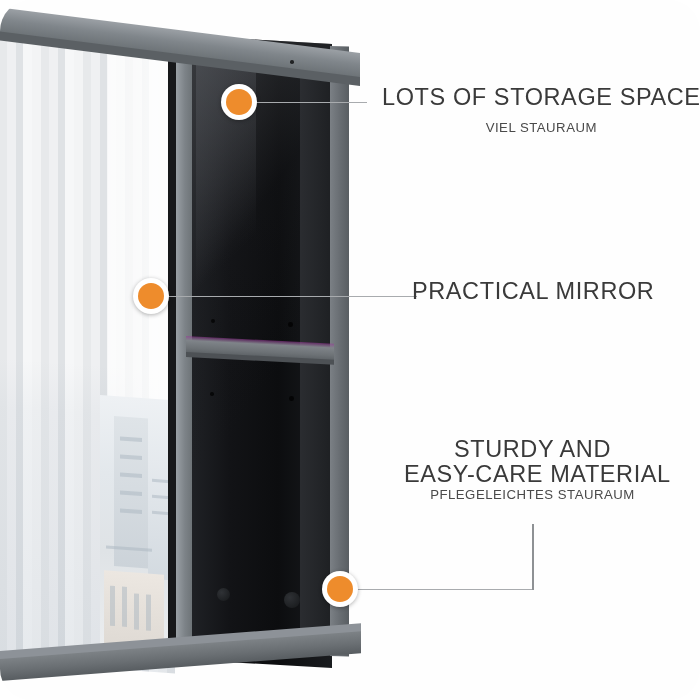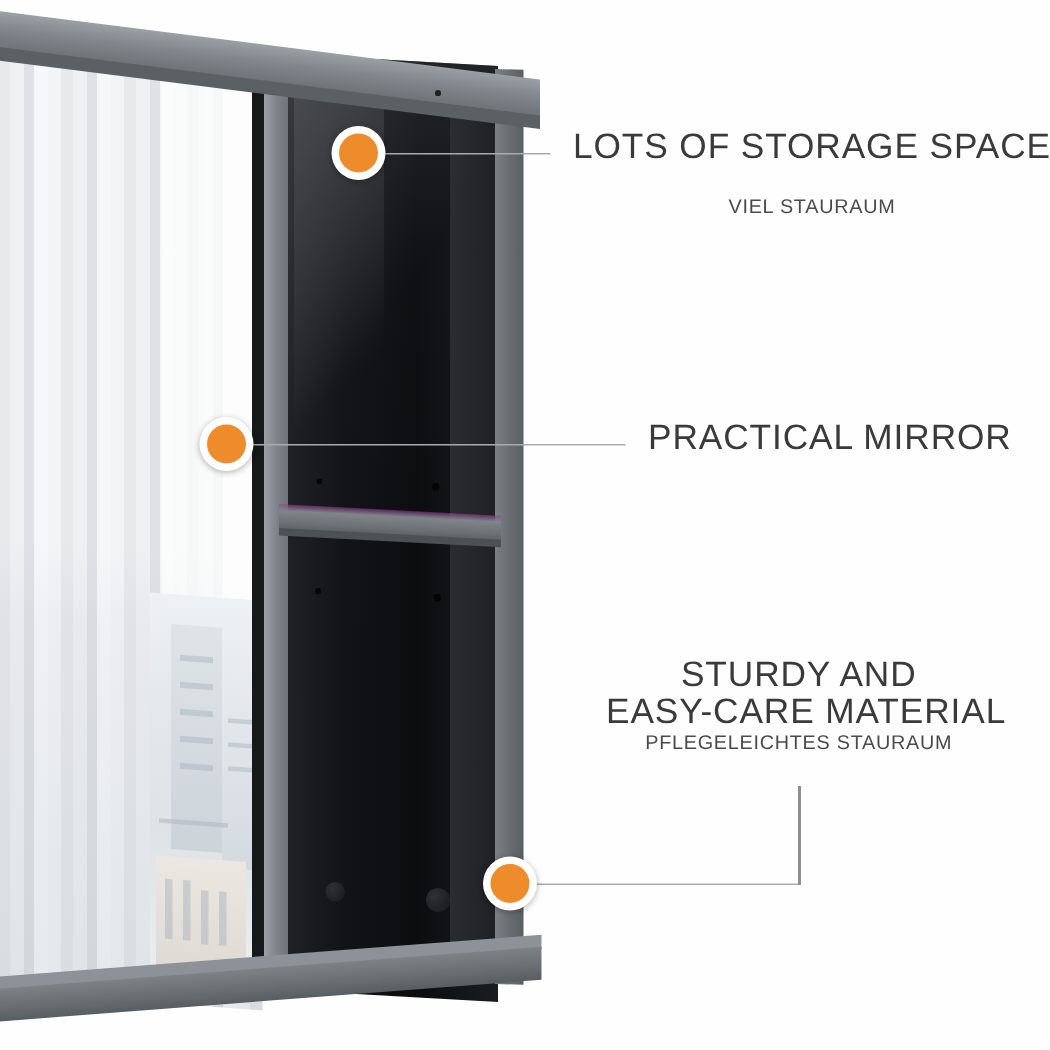--- a/index.html
+++ b/index.html
@@ -2,21 +2,21 @@
 <html><head>
 <meta charset="utf-8">
 <style>
   html,body{margin:0;padding:0;}
   body{
     width:700px;height:700px;
     background:#ffffff;
     font-family:"Liberation Sans","DejaVu Sans",sans-serif;
     overflow:hidden;
   }
-  #stage{position:relative;width:700px;height:700px;background:#fefefe;overflow:hidden;}
+  #stage{position:relative;width:700px;height:700px;background:#fefefe;overflow:hidden;border-radius:31px;}
 
   
   .photo{position:absolute;left:0;top:0;width:370px;height:700px;overflow:hidden;}
 
   
   .mirror{
     position:absolute;left:-10px;top:28px;width:185px;height:632px;
     background:
       linear-gradient(to bottom, rgba(255,255,255,0) 52%, rgba(120,140,160,0.06) 60%, rgba(90,115,140,0.10) 100%),
       repeating-linear-gradient(90deg,
@@ -137,21 +137,21 @@
     background:#ee8c2c;
   }
 
   .callout{position:absolute;}
   .c-title{
     color:#3a3a3a;font-size:23.5px;letter-spacing:0.6px;
     line-height:25px;white-space:nowrap;font-weight:400;
   }
   .c-sub{
     color:#4a4a4a;font-size:13.2px;letter-spacing:0.5px;
-    line-height:16px;white-space:nowrap;font-weight:400;margin-top:20px;
+    line-height:16px;white-space:nowrap;font-weight:400;margin-top:10px;
   }
   .ta-left{text-align:left;}
   .ta-center{text-align:center;}
 </style>
 </head>
 <body>
 
 <div id="stage">
 
   <div class="photo">
@@ -207,21 +207,21 @@
 
   <div class="conn conn-h" style="left:247px;top:102px;width:120px;"></div>
   <div class="dot" style="left:221px;top:84px;"></div>
   <div class="callout ta-left" style="left:382px;top:85px;">
     <div class="c-title">LOTS OF STORAGE SPACE</div>
     <div class="c-sub ta-center">VIEL STAURAUM</div>
   </div>
 
   <div class="conn conn-h" style="left:167px;top:296px;width:250px;"></div>
   <div class="dot" style="left:133px;top:278px;"></div>
-  <div class="callout ta-left" style="left:432px;top:279px;">
+  <div class="callout ta-left" style="left:412px;top:279px;">
     <div class="c-title">PRACTICAL MIRROR</div>
   </div>
 
   <div class="conn conn-h" style="left:355px;top:589px;width:179px;"></div>
   <div class="conn conn-v" style="left:532px;top:524px;height:66px;"></div>
   <div class="dot" style="left:322px;top:571px;"></div>
   <div class="callout ta-center" style="left:404px;top:437px;width:257px;">
     <div class="c-title">STURDY AND</div>
     <div class="c-title">EASY-CARE MATERIAL</div>
     <div class="c-sub" style="margin-top:0;">PFLEGELEICHTES STAURAUM</div>

